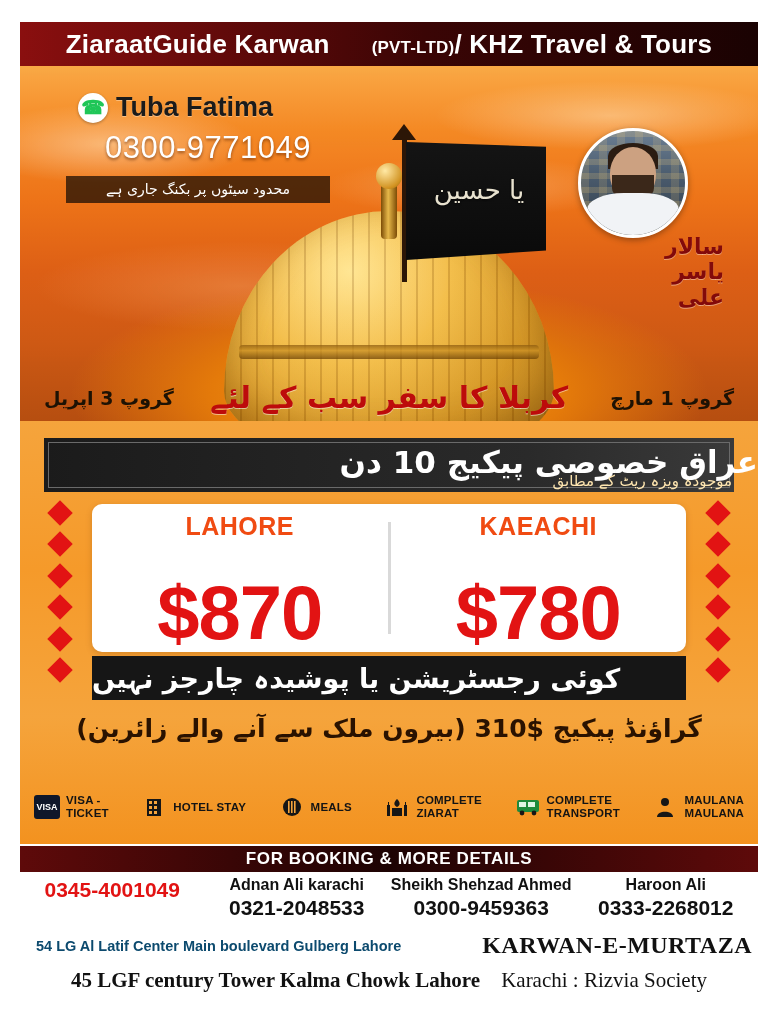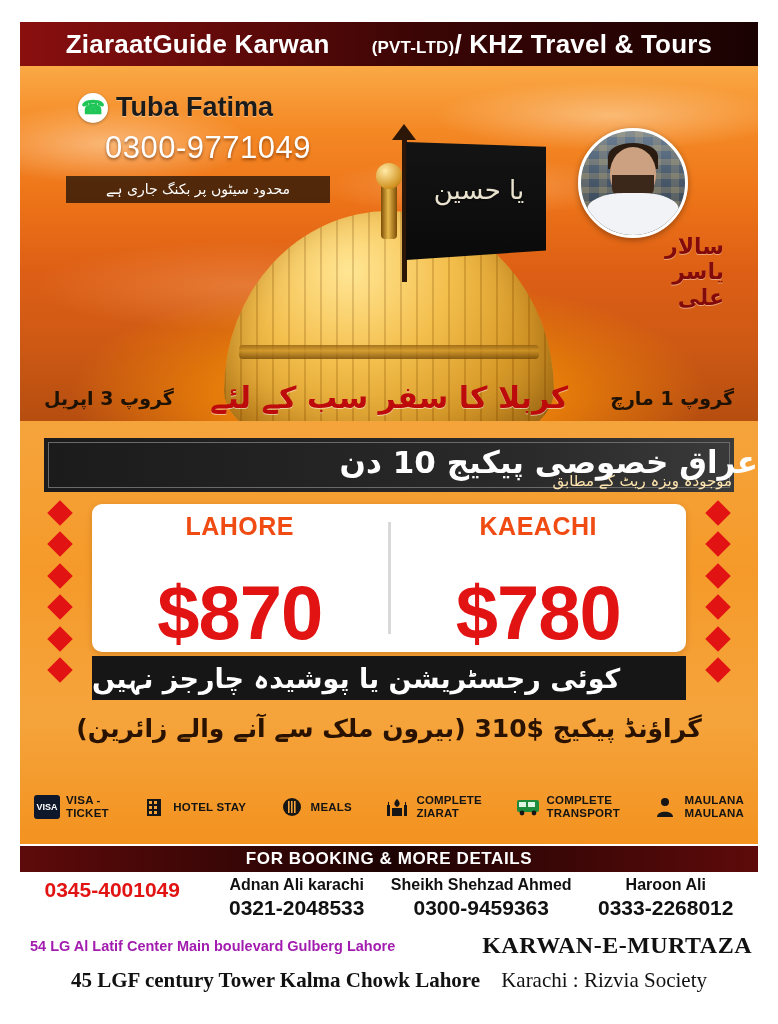--- a/index.html
+++ b/index.html
@@ -544,23 +544,23 @@
   .c-phone {
     color: #111111;
     font-size: 21px;
     font-weight: bold;
     margin-top: 2px;
   }
   .c-phone.red { color: #e21313; }
 
   .addr1 {
     position: absolute;
-    left: 30px;
+    left: 36px;
     top: 938px;
-    color: #a21caf;
+    color: #0c4a6e;
     font-size: 14.5px;
     font-weight: bold;
   }
   .brand {
     position: absolute;
     right: 26px;
     top: 932px;
     color: #111111;
     font-size: 24px;
     font-weight: bold;

